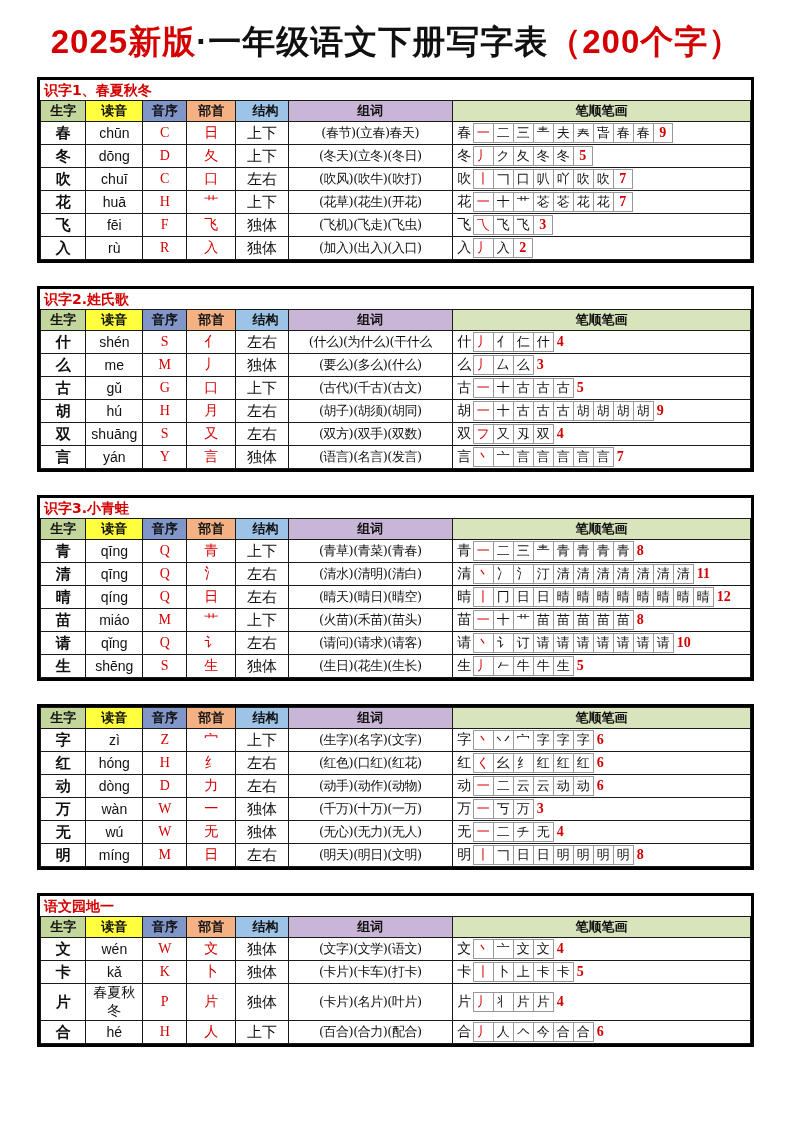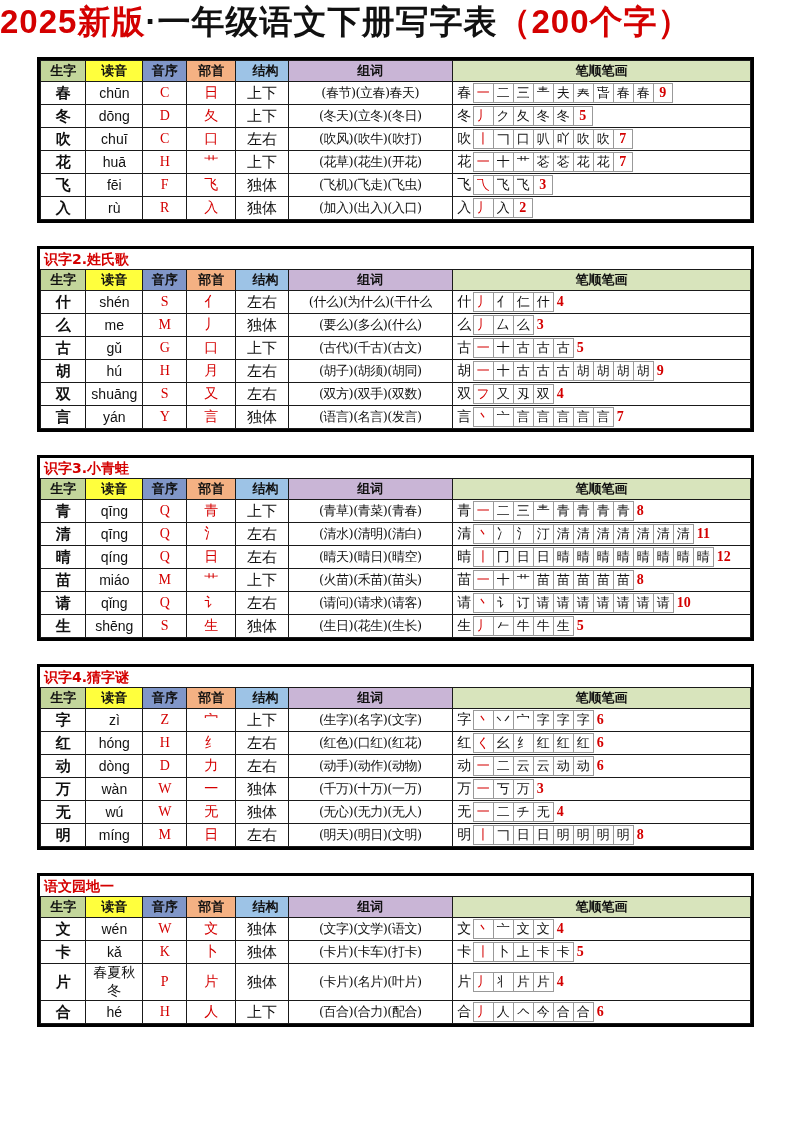--- a/index.html
+++ b/index.html
@@ -1,20 +1,20 @@
 <!DOCTYPE html>
 <html style="--accent-red: #d40000; --header-char-bg: #c3d69b; --header-pinyin-bg: #ffff3d; --header-initial-bg: #8096c8; --header-radical-bg: #f4b183; --header-structure-bg: #9dc3e6; --header-words-bg: #c9b5d6; --header-strokes-bg: #d8e4bc; --table-border: #1a1a1a; --stroke-box-border: #999999;"><head>
 <meta charset="utf-8">
 <style>
   * { margin:0; padding:0; box-sizing:border-box; }
   html,body { width:793px; height:1122px; background:#fff; overflow:hidden;
     font-family:"Liberation Sans", sans-serif; color:#111; }
   .page { width:793px; height:1122px; position:relative; }
   h1.page-title {
-    padding-bottom:12px;
+    text-align:center; padding-top:20px; padding-bottom:12px;
     font-size:33px; font-weight:bold; letter-spacing:1px;
     font-family:"Liberation Sans", sans-serif; color:#111;
   }
   .red { color:var(--accent-red); }
   .sections { margin-left:37px; width:717px; }
   .section-card {
     border:3px solid #000; margin-bottom:23px; background:#fff;
   }
   .section-title {
     color:var(--accent-red); font-weight:bold; font-size:14px;
@@ -60,20 +60,21 @@
 </style>
 </head>
 <body>
 
 <div class="page">
   <h1 class="page-title">
     <span class="red">2025新版</span><span>·一年级语文下册写字表</span><span class="red">（200个字）</span>
   </h1>
   <div class="sections" id="sections">
   <div class="section-card">
+    <div class="section-title">识字1、春夏秋冬</div>
     <table>
       <colgroup>
         <col class="col-char">
             <col class="col-pinyin">
             <col class="col-initial">
         <col class="col-radical">
             <col class="col-structure">
             <col class="col-words">
         <col class="col-strokes">
       </colgroup>
@@ -514,21 +515,20 @@
                   <span class="step-box">生</span>
                   <span class="stroke-count">5</span>
                 </div>
               </td>
             </tr>
           </tbody>
     </table>
   </div>
 
   <div class="section-card">
-    <div class="section-title">识字4.猜字谜</div>
     <table>
       <colgroup>
         <col class="col-char">
             <col class="col-pinyin">
             <col class="col-initial">
         <col class="col-radical">
             <col class="col-structure">
             <col class="col-words">
         <col class="col-strokes">
       </colgroup>

